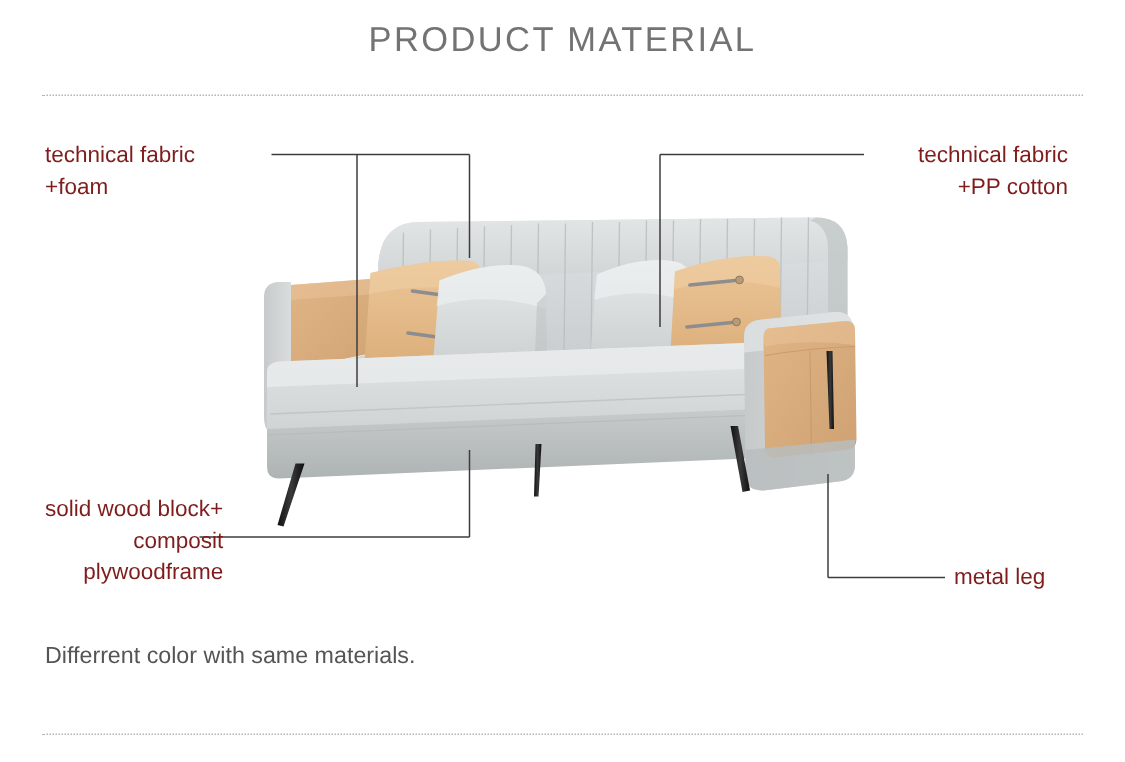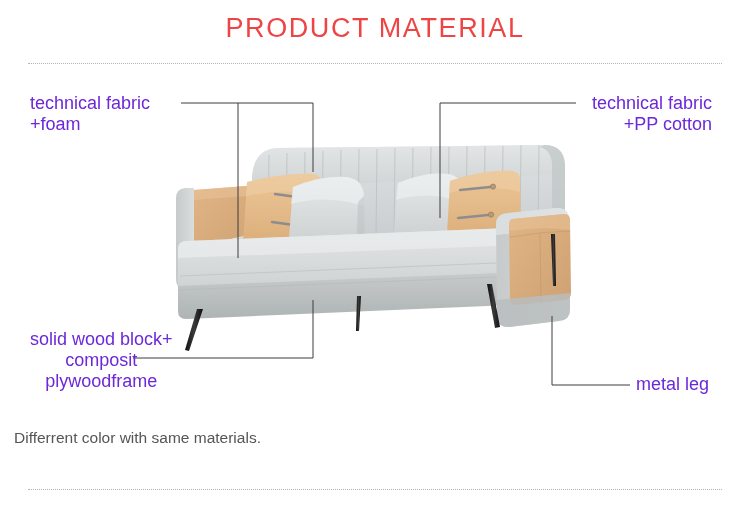--- a/index.html
+++ b/index.html
@@ -18,69 +18,69 @@
     overflow: hidden;
   }
 
   
   #page-title {
     position: absolute;
     left: 0;
     top: 13px;
     width: 750px;
     text-align: center;
-    font-size: 27px;
+    font-size: 23px;
     letter-spacing: 1.6px;
-    color: #ef4444;
+    color: #737373;
     font-weight: 400;
     white-space: nowrap;
   }
 
   
   .divider {
     position: absolute;
     left: 28px;
     width: 694px;
     height: 0;
     border-top: 1px dotted #b4b4b4;
   }
   #divider-top { top: 63px; }
   #divider-bottom { top: 489px; }
 
   
   .callout-label {
     position: absolute;
-    font-size: 18px;
+    font-size: 15px;
     line-height: 21px;
-    color: #6d28d9;
+    color: #7f1d1d;
     white-space: pre-line;
   }
   #label-technical-fabric-foam {
     left: 30px;
     top: 93px;
     text-align: left;
   }
   #label-technical-fabric-pp-cotton {
     right: 38px;
     top: 93px;
     text-align: right;
   }
   #label-solid-wood-block {
     left: 30px;
     top: 329px;
-    text-align: center;
+    text-align: right;
   }
   #label-metal-leg {
     left: 636px;
     top: 374px;
     text-align: left;
   }
   #caption-note {
     position: absolute;
-    left: 14px;
+    left: 30px;
     top: 429px;
     font-size: 15.5px;
     color: #555555;
     white-space: nowrap;
   }
 
   
   #leader-lines {
     position: absolute;
     left: 0;

